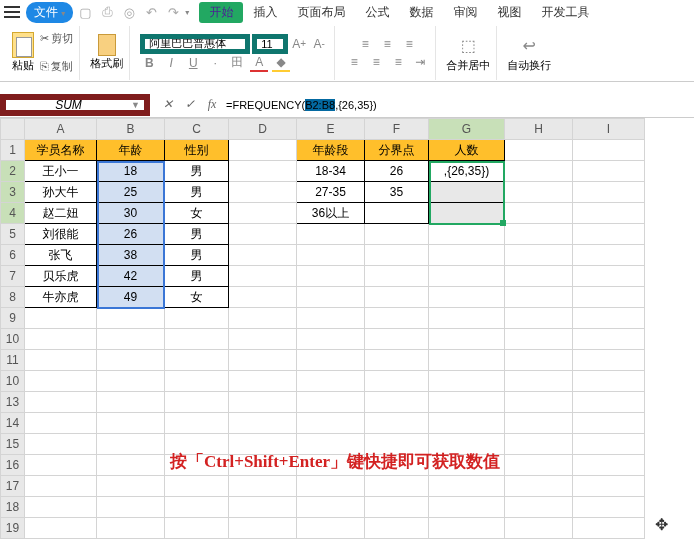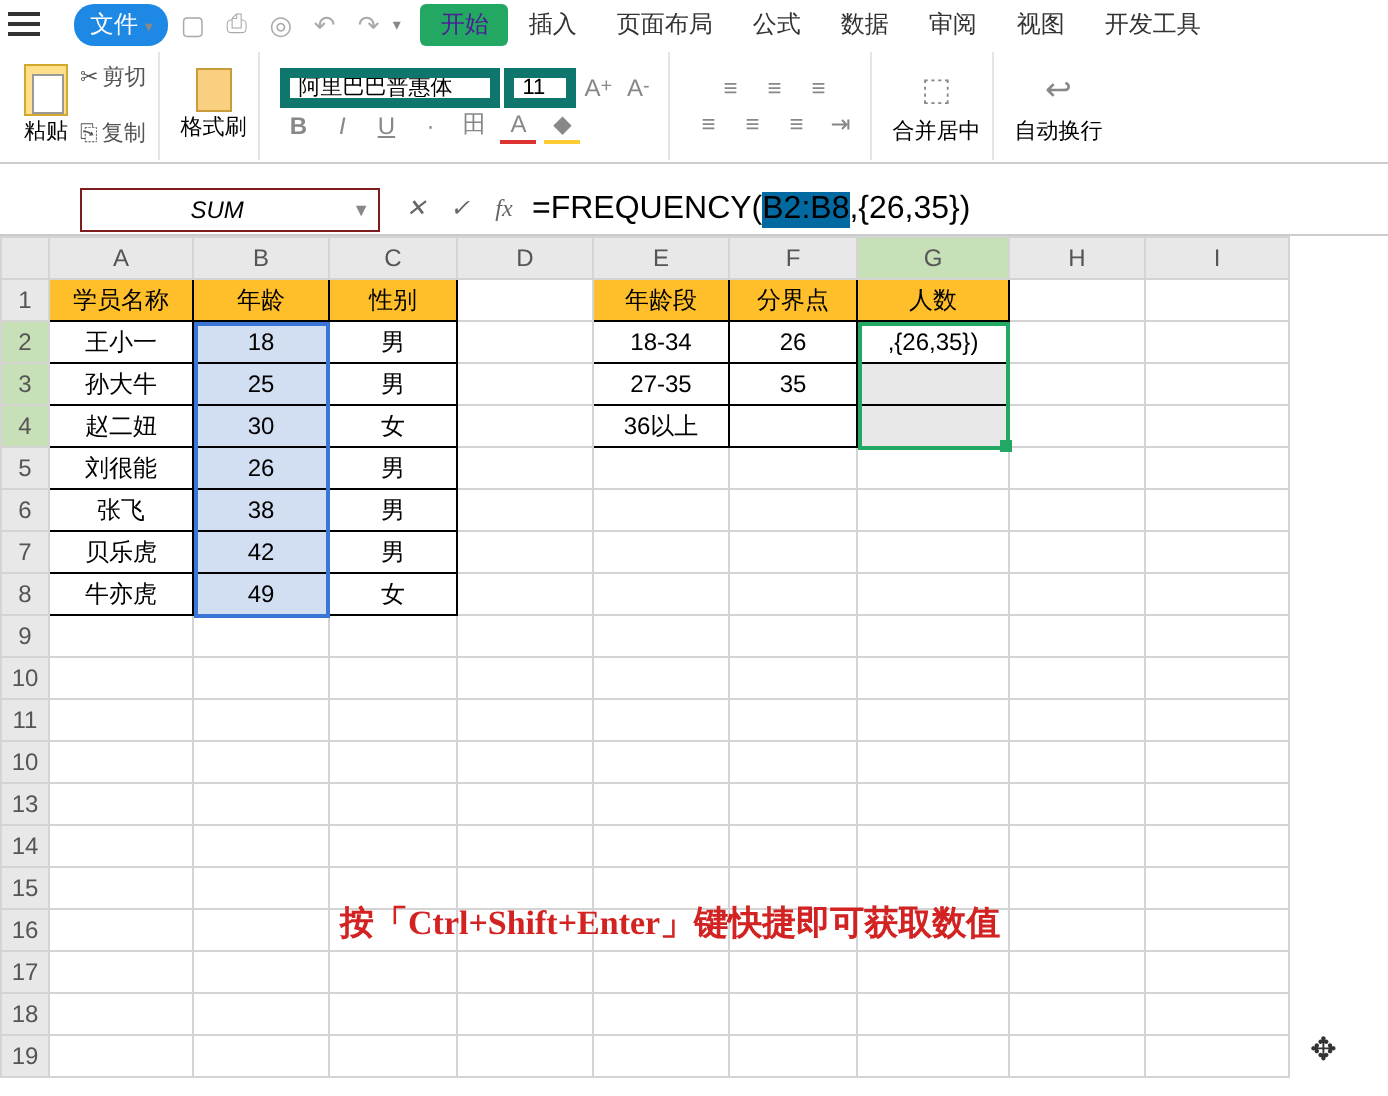--- a/index.html
+++ b/index.html
@@ -2,21 +2,21 @@
 <html><head>
 <meta charset="utf-8">
 <style>
 * { margin: 0; padding: 0; box-sizing: border-box; font-family: "Microsoft YaHei", Arial, sans-serif; }
 body { background: #fff; width: 694px; height: 548px; overflow: hidden; position: relative; }
 
 
 .menubar { display: flex; align-items: center; height: 24px; background: #fff; font-size: 12px; padding: 0 4px; gap: 2px; }
 .menubar .menu-icon { width: 16px; height: 12px; display: flex; flex-direction: column; justify-content: space-between; }
 .menubar .menu-icon span { height: 2px; background: #333; }
-.menubar .file-btn { background: #1e88e5; color: #fff; padding: 2px 8px; border-radius: 10px; margin-left: 15px; }
+.menubar .file-btn { background: #1e88e5; color: #fff; padding: 2px 8px; border-radius: 10px; margin-left: 4px; }
 .menubar .qat-icon { width: 20px; height: 18px; display: flex; align-items: center; justify-content: center; color: #aaa; font-size: 13px; }
 .tabs { display: flex; align-items: center; height: 22px; font-size: 12px; margin-left: 8px; }
 .tab { padding: 2px 10px; color: #333; }
 .tab.active { background: #22a862; color: #4c1d95; border-radius: 3px; }
 
 
 .ribbon { height: 58px; border-bottom: 1px solid #ccc; display: flex; align-items: center; padding: 2px 6px; gap: 4px; font-size: 11px; }
 .rgroup { display: flex; flex-direction: column; align-items: center; justify-content: center; height: 54px; padding: 0 6px; border-right: 1px solid #e5e5e5; }
 .rgroup.row2 { display: grid; grid-template-columns: auto auto; grid-template-rows: auto auto; gap: 2px 6px; align-items: center; }
 .rgroup .mini { display: flex; align-items: center; gap: 2px; color: #555; }
@@ -27,26 +27,26 @@
 .font-box input { height: 20px; font-size: 11px; border: 5px solid #0f766e; padding: 0 4px; }
 .font-name { width: 110px; }
 .font-size { width: 36px; }
 .fmt-row { display: flex; gap: 4px; align-items: center; }
 .fmt-btn { width: 18px; height: 18px; display: flex; align-items: center; justify-content: center; color: #888; font-size: 12px; }
 .arrow-down { font-size: 8px; color: #888; }
 .big-icon { width: 26px; height: 26px; display: flex; align-items: center; justify-content: center; color: #888; font-size: 16px; }
 
 
 .fbar { display: flex; align-items: center; height: 26px; border-bottom: 1px solid #ccc; font-size: 12px; margin-top: 10px; }
-.namebox { width: 150px; height: 22px; border: 1px solid #7f1d1d; margin-left: 40px; display: flex; align-items: center; font-style: italic; font-family: "Times New Roman", serif; }
+.namebox { width: 150px; height: 22px; border: 6px solid #7f1d1d; display: flex; align-items: center; font-style: italic; font-family: "Times New Roman", serif; }
 .namebox .dd { margin-left: auto; margin-right: 4px; color: #888; font-size: 9px; }
 .fbar-btns { display: flex; gap: 6px; margin-left: 10px; color: #666; }
 .fbar-btns span { width: 16px; text-align: center; font-style: italic; }
 .fx { font-style: italic; font-family: serif; }
-.formula-span { display: inline-flex; align-items: center; height: 22px; padding-left: 6px; font-size: 16px; font-family: Consolas, monospace; }
+.formula-span { display: inline-flex; align-items: center; height: 22px; padding-left: 6px; font-size: 11px; font-family: Consolas, monospace; }
 .formula-span .hl { background: #0369a1; }
 
 
 .grid-wrap { position: relative; }
 table.grid { border-collapse: collapse; table-layout: fixed; }
 table.grid th, table.grid td { border: 1px solid #d4d4d4; height: 21px; font-size: 12px; text-align: center; padding: 0; }
 .corner { width: 24px; background: #e8e8e8; border-right: 2px solid #bbb; border-bottom: 2px solid #bbb; }
 .colhdr { background: #e8e8e8; font-weight: normal; color: #555; border-bottom: 1px solid #bbb; }
 .rowhdr { background: #e8e8e8; font-weight: normal; color: #555; width: 24px; border-right: 1px solid #bbb; }
 .rowhdr.sel { background: #c8e0b8; }

